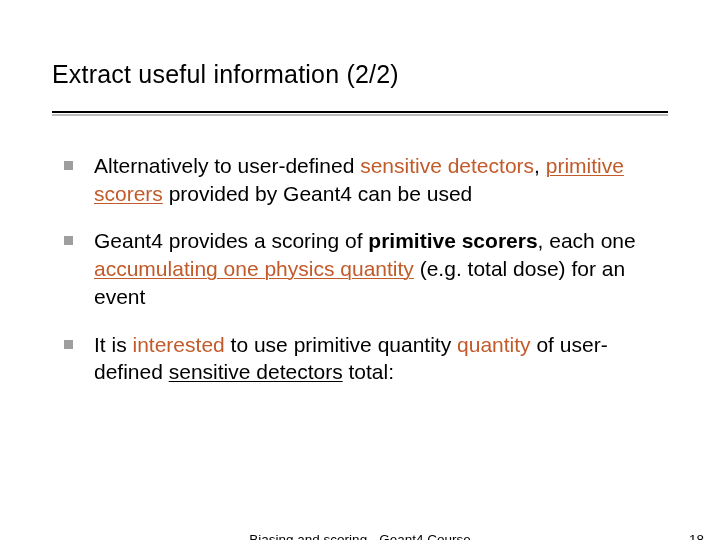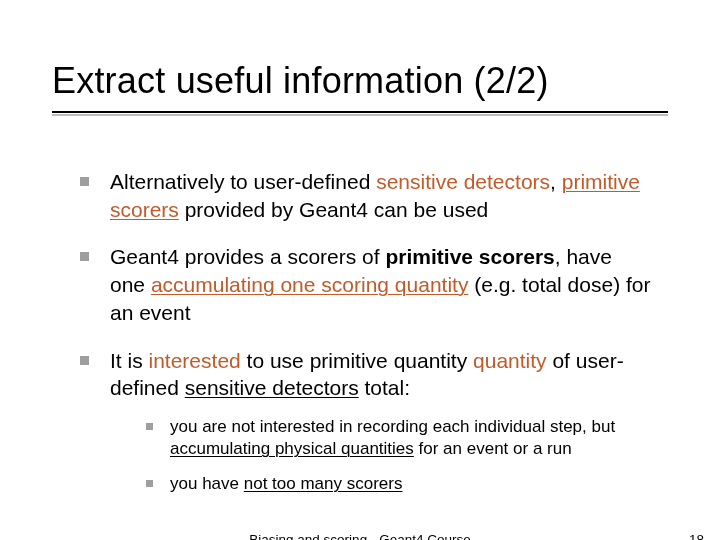--- a/index.html
+++ b/index.html
@@ -16,21 +16,21 @@
     position: relative;
     width: 720px;
     height: 540px;
     box-sizing: border-box;
   }
   .title {
     position: absolute;
     left: 52px;
     top: 60px;
     width: 620px;
-    font-size: 36px;
+    font-size: 25px;
     font-weight: 400;
     letter-spacing: 0.2px;
     color: #000000;
   }
   .title-rule {
     position: absolute;
     left: 52px;
     top: 111px;
     width: 616px;
     height: 0;
@@ -38,21 +38,21 @@
     box-shadow: 0 3px 0 0 #bdbdbd;
   }
   .body {
     position: absolute;
     left: 56px;
     top: 152px;
     width: 612px;
   }
   ul.lvl1 {
     list-style: none;
-    margin: 16px;
+    margin: 0;
     padding: 0;
   }
   ul.lvl1 > li {
     position: relative;
     padding-left: 38px;
     margin-bottom: 20px;
     font-size: 21px;
     line-height: 1.32;
   }
   ul.lvl1 > li::before {
@@ -115,34 +115,26 @@
   <div class="title-rule"></div>
 
   <div class="body">
     <ul class="lvl1">
 
       <li>
         <span>Alternatively to user-defined </span><span class="hl">sensitive detectors</span><span>, </span><span class="hl ul">primitive scorers</span><span> provided by Geant4 can be used</span>
       </li>
 
       <li>
-        <span>Geant4 provides a scorers of </span><b>primitive scorers</b><span>, have one </span><span class="hl ul">accumulating one scoring quantity</span><span> (e.g. total dose) for an event</span>
+        <span>Geant4 provides a scoring of </span><b>primitive scorers</b><span>, each one </span><span class="hl ul">accumulating one physics quantity</span><span> (e.g. total dose) for an event</span>
       </li>
 
       <li>
         <span>It is </span><span class="hl">interested</span><span> to use primitive quantity </span><span class="hl">quantity</span><span> of user-defined </span><span class="ul">sensitive detectors</span><span> total:</span>
 
-        <ul class="lvl2">
-          <li>
-            <span>you are not interested in recording each individual step, but </span><span class="ul">accumulating physical quantities</span><span> for an event or a run</span>
-          </li>
-          <li>
-            <span>you have </span><span class="ul">not too many scorers</span>
-          </li>
-        </ul>
       </li>
 
     </ul>
   </div>
 
   <div class="footer">
     <div class="footer-center">Biasing and scoring - Geant4 Course</div>
     <div class="footer-right">18</div>
   </div>
 

